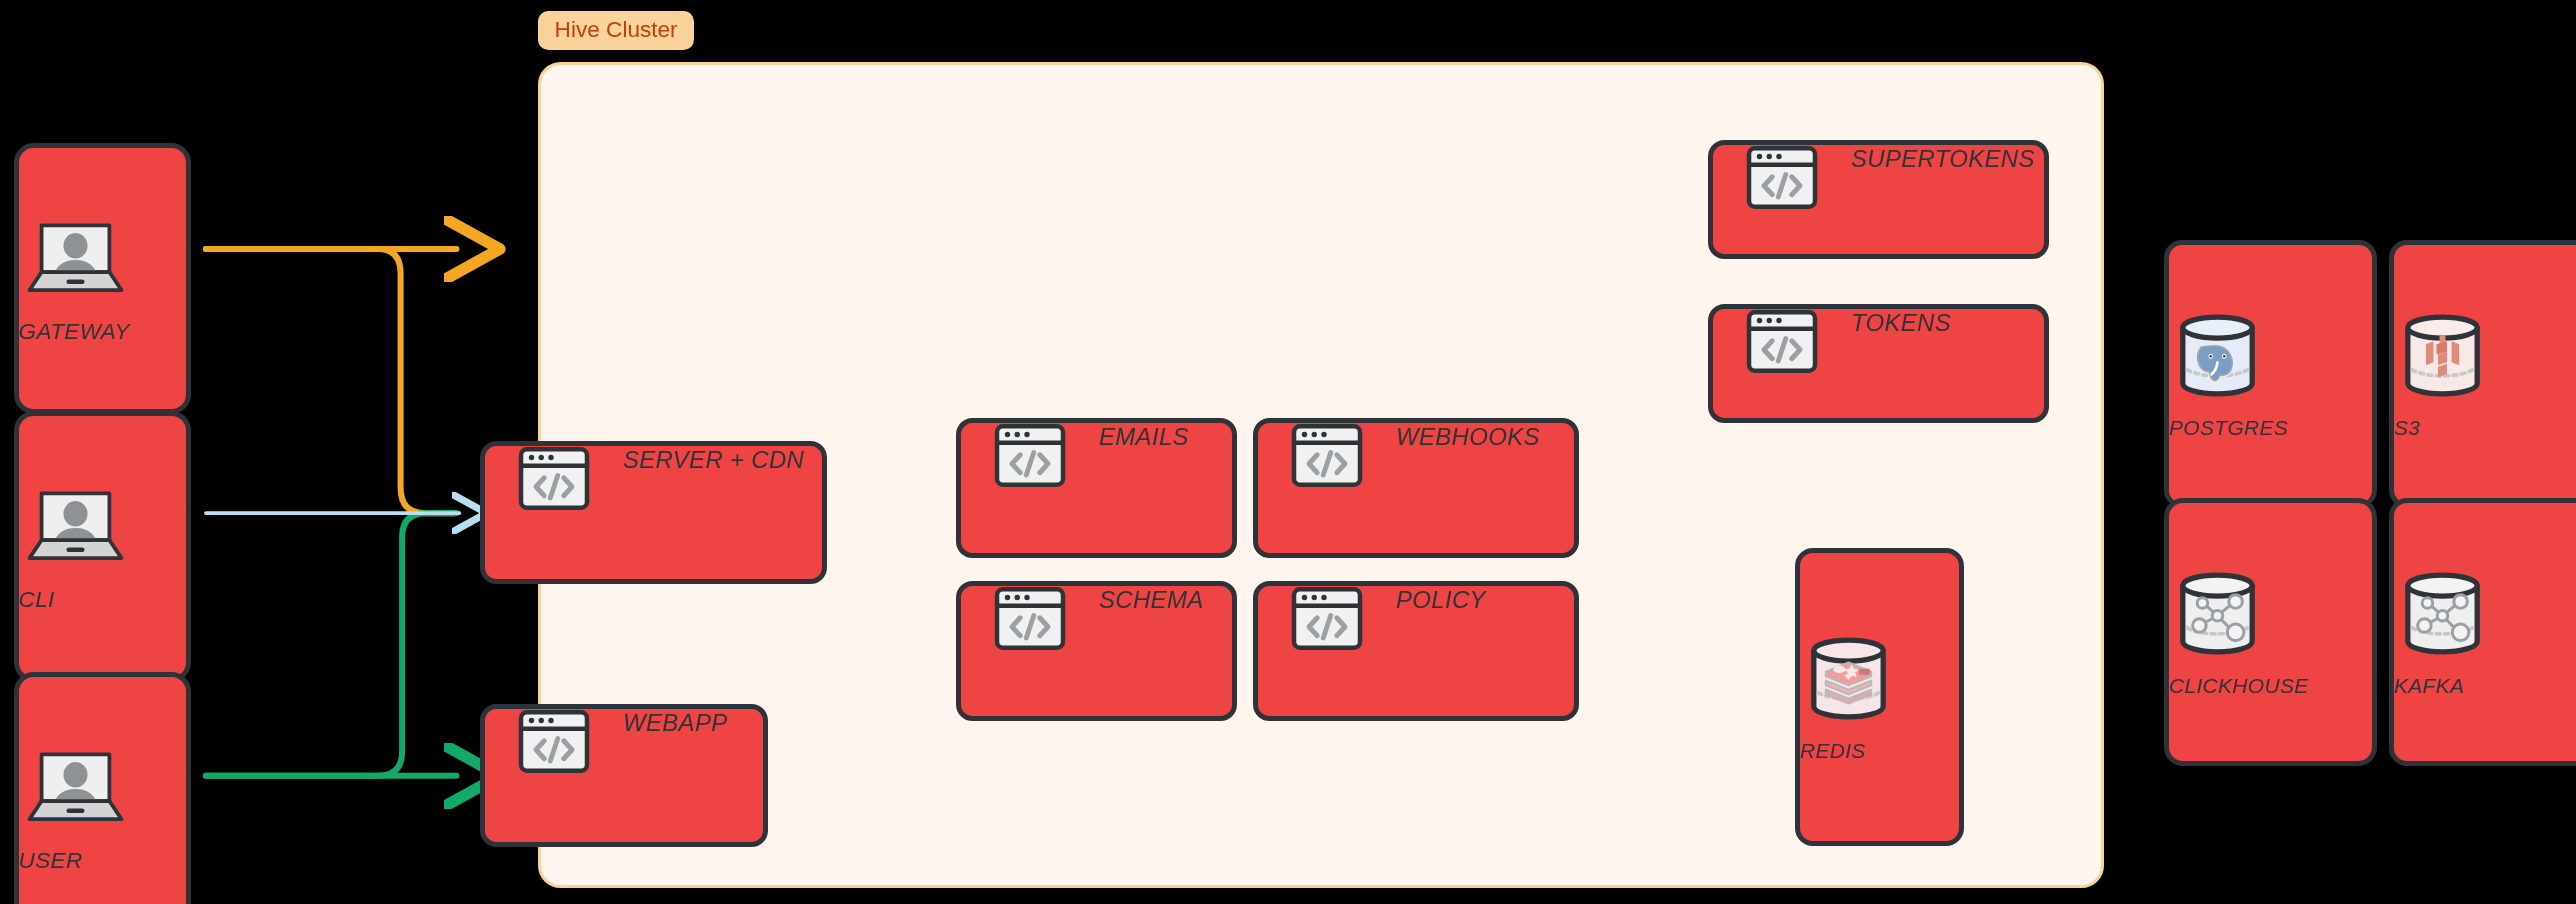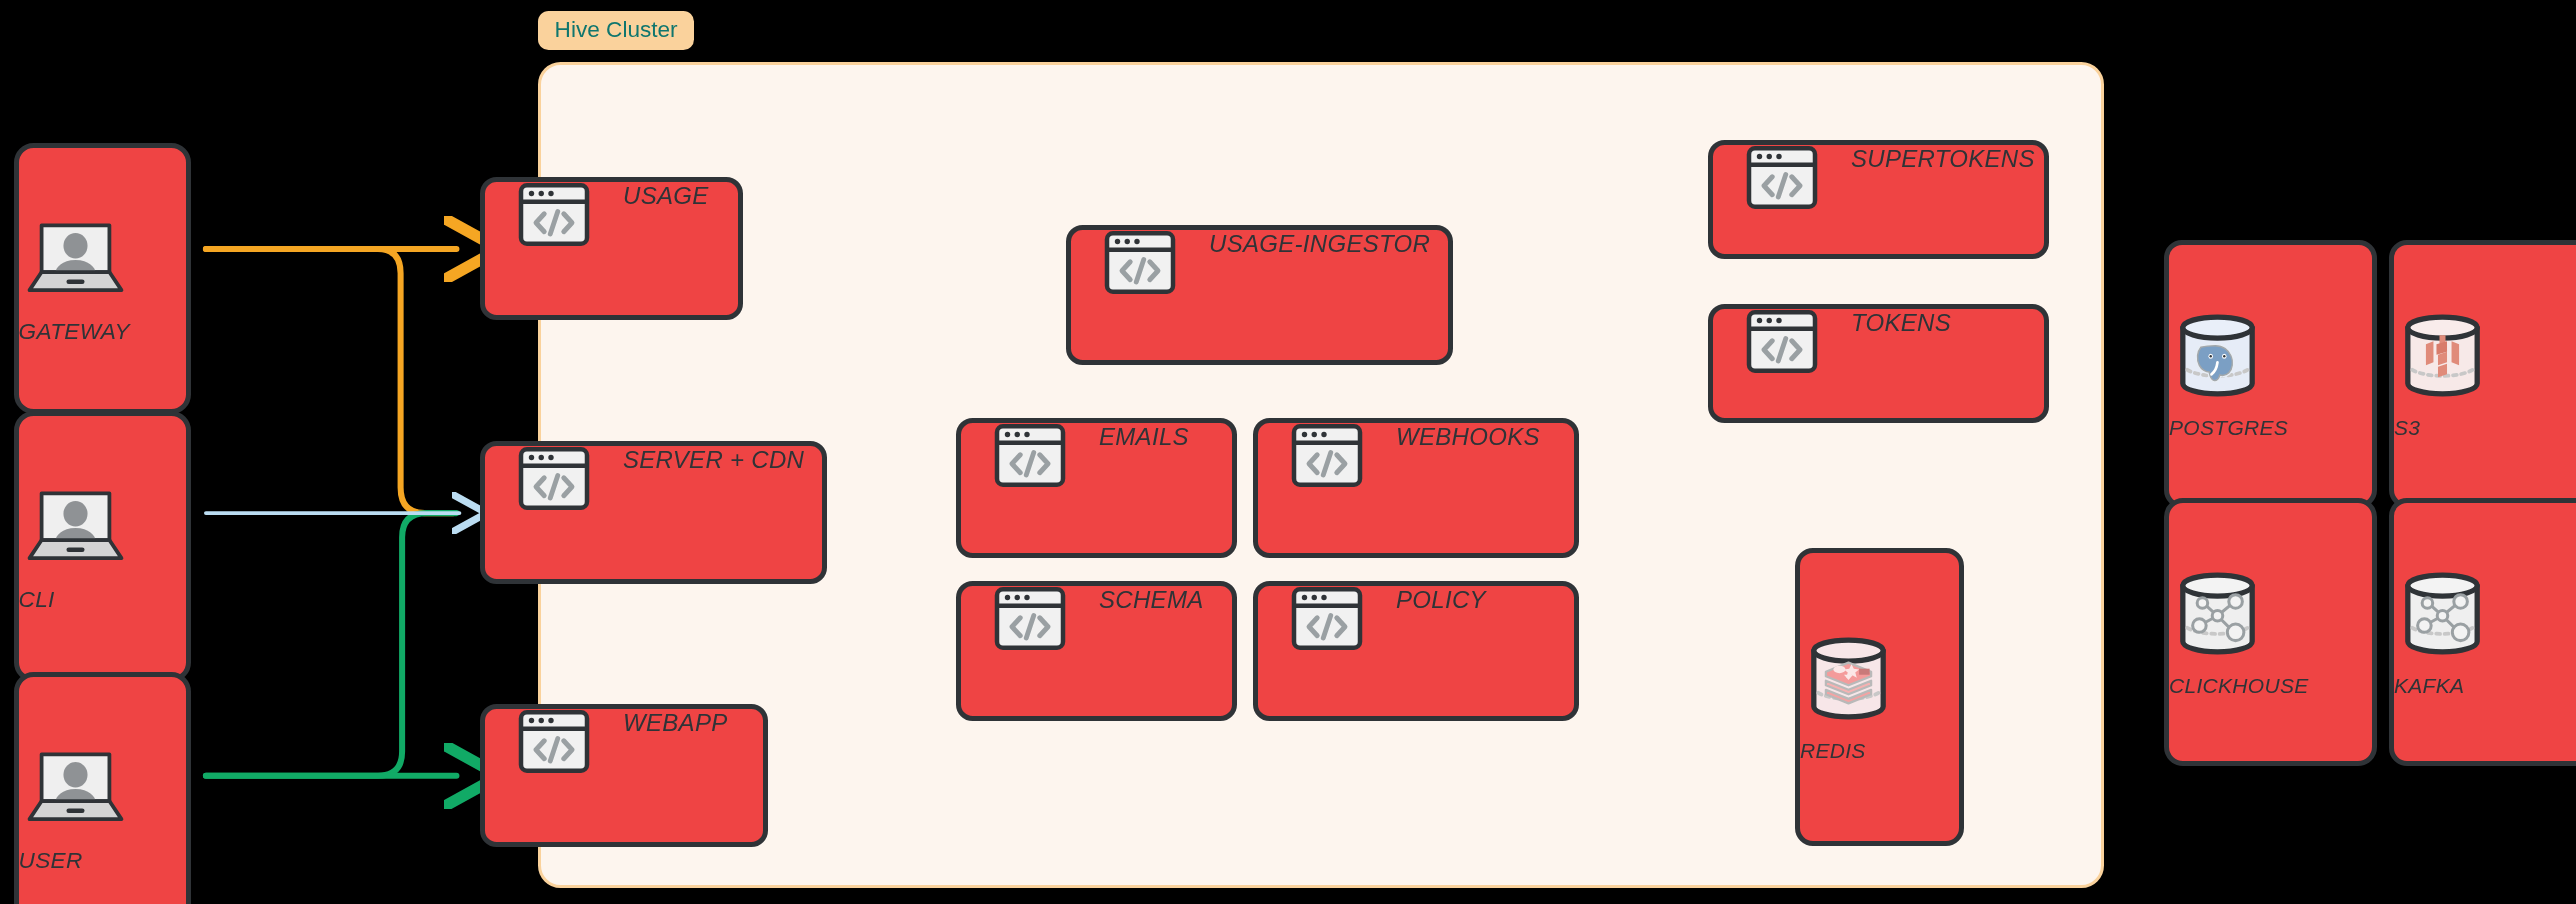--- a/index.html
+++ b/index.html
@@ -54,21 +54,21 @@
     border-radius:22.6px;
     z-index:1;
   }
   #cluster-badge {
     position:absolute;
     left:538px; top:10.6px;
     background:#FAD29C;
     border-radius:10.6px;
     padding:6.8px 16.6px;
     font-size:22.6px;
-    color:#0f766e;
+    color:#c2410c;
     z-index:3;
     white-space:nowrap;
   }
 
   
   #edges { position:absolute; left:0; top:0; width:2576px; height:904px; z-index:4; pointer-events:none; }
 
   
   .winicon { width:72px; height:65px; flex:0 0 auto; }
   .dbicon  { width:97px; height:98px; flex:0 0 auto; }
@@ -141,33 +141,20 @@
         <ellipse cx="75" cy="43" rx="16" ry="17" fill="#8F9295"></ellipse>
         <path d="M75 62 c-18 0 -26 10 -27 17 h54 c-1 -7 -9 -17 -27 -17 z" fill="#8F9295"></path>
         <path d="M30 78 h90 l16 24 h-122 z" fill="#D4D4D4" stroke="#2F3337" stroke-width="5" stroke-linejoin="round"></path>
         <path d="M30 78 h90" stroke="#2F3337" stroke-width="2.5" stroke-dasharray="4 4"></path>
         <rect x="63" y="88" width="24" height="6" rx="3" fill="#2F3337"></rect>
       </svg>
     </span>
     <span class="label">USER</span>
   </div>
 
-  <div class="node service" style="left:480px; top:177px; width:263px; height:143px;">
-    <span>
-      <svg class="winicon" viewBox="0 0 96 86">
-        <rect x="4" y="4" width="88" height="78" rx="8" fill="#F1F1F1" stroke="#2F3337" stroke-width="6"></rect>
-        <path d="M4 26 H92" stroke="#2F3337" stroke-width="6"></path>
-        <circle cx="18" cy="15" r="3.6" fill="#2F3337"></circle>
-          <circle cx="31" cy="15" r="3.6" fill="#2F3337"></circle>
-          <circle cx="44" cy="15" r="3.6" fill="#2F3337"></circle>
-        <path d="M35 42 L24 54 L35 66 M61 42 L72 54 L61 66 M53 39 L43 69" fill="none" stroke="#9AA0A3" stroke-width="6.5" stroke-linecap="round" stroke-linejoin="round"></path>
-      </svg>
-    </span>
-    <span class="label">USAGE</span>
-  </div>
 
   <div class="node service" style="left:480px; top:441px; width:347px; height:143px;">
     <span>
       <svg class="winicon" viewBox="0 0 96 86">
         <rect x="4" y="4" width="88" height="78" rx="8" fill="#F1F1F1" stroke="#2F3337" stroke-width="6"></rect>
         <path d="M4 26 H92" stroke="#2F3337" stroke-width="6"></path>
         <circle cx="18" cy="15" r="3.6" fill="#2F3337"></circle>
           <circle cx="31" cy="15" r="3.6" fill="#2F3337"></circle>
           <circle cx="44" cy="15" r="3.6" fill="#2F3337"></circle>
         <path d="M35 42 L24 54 L35 66 M61 42 L72 54 L61 66 M53 39 L43 69" fill="none" stroke="#9AA0A3" stroke-width="6.5" stroke-linecap="round" stroke-linejoin="round"></path>
@@ -183,33 +170,20 @@
         <path d="M4 26 H92" stroke="#2F3337" stroke-width="6"></path>
         <circle cx="18" cy="15" r="3.6" fill="#2F3337"></circle>
           <circle cx="31" cy="15" r="3.6" fill="#2F3337"></circle>
           <circle cx="44" cy="15" r="3.6" fill="#2F3337"></circle>
         <path d="M35 42 L24 54 L35 66 M61 42 L72 54 L61 66 M53 39 L43 69" fill="none" stroke="#9AA0A3" stroke-width="6.5" stroke-linecap="round" stroke-linejoin="round"></path>
       </svg>
     </span>
     <span class="label">WEBAPP</span>
   </div>
 
-  <div class="node service" style="left:1066px; top:225px; width:387px; height:140px;">
-    <span>
-      <svg class="winicon" viewBox="0 0 96 86">
-        <rect x="4" y="4" width="88" height="78" rx="8" fill="#F1F1F1" stroke="#2F3337" stroke-width="6"></rect>
-        <path d="M4 26 H92" stroke="#2F3337" stroke-width="6"></path>
-        <circle cx="18" cy="15" r="3.6" fill="#2F3337"></circle>
-          <circle cx="31" cy="15" r="3.6" fill="#2F3337"></circle>
-          <circle cx="44" cy="15" r="3.6" fill="#2F3337"></circle>
-        <path d="M35 42 L24 54 L35 66 M61 42 L72 54 L61 66 M53 39 L43 69" fill="none" stroke="#9AA0A3" stroke-width="6.5" stroke-linecap="round" stroke-linejoin="round"></path>
-      </svg>
-    </span>
-    <span class="label">USAGE-INGESTOR</span>
-  </div>
 
   <div class="node service" style="left:956px; top:418px; width:281px; height:140px;">
     <span>
       <svg class="winicon" viewBox="0 0 96 86">
         <rect x="4" y="4" width="88" height="78" rx="8" fill="#F1F1F1" stroke="#2F3337" stroke-width="6"></rect>
         <path d="M4 26 H92" stroke="#2F3337" stroke-width="6"></path>
         <circle cx="18" cy="15" r="3.6" fill="#2F3337"></circle>
           <circle cx="31" cy="15" r="3.6" fill="#2F3337"></circle>
           <circle cx="44" cy="15" r="3.6" fill="#2F3337"></circle>
         <path d="M35 42 L24 54 L35 66 M61 42 L72 54 L61 66 M53 39 L43 69" fill="none" stroke="#9AA0A3" stroke-width="6.5" stroke-linecap="round" stroke-linejoin="round"></path>

